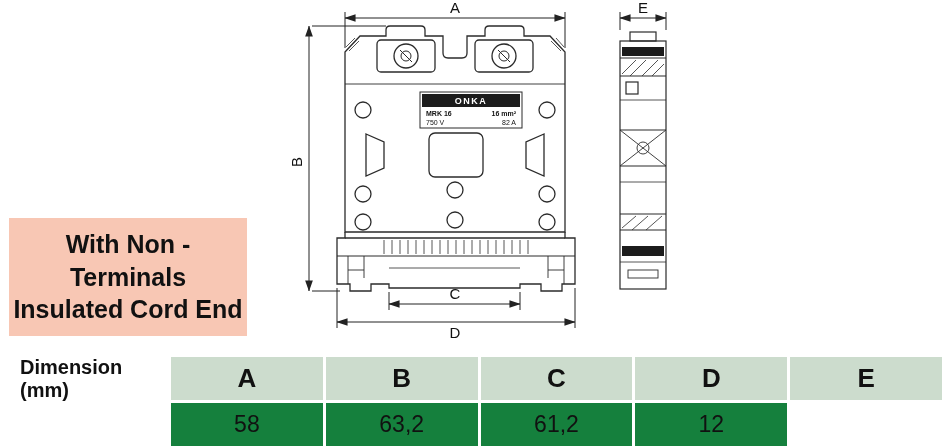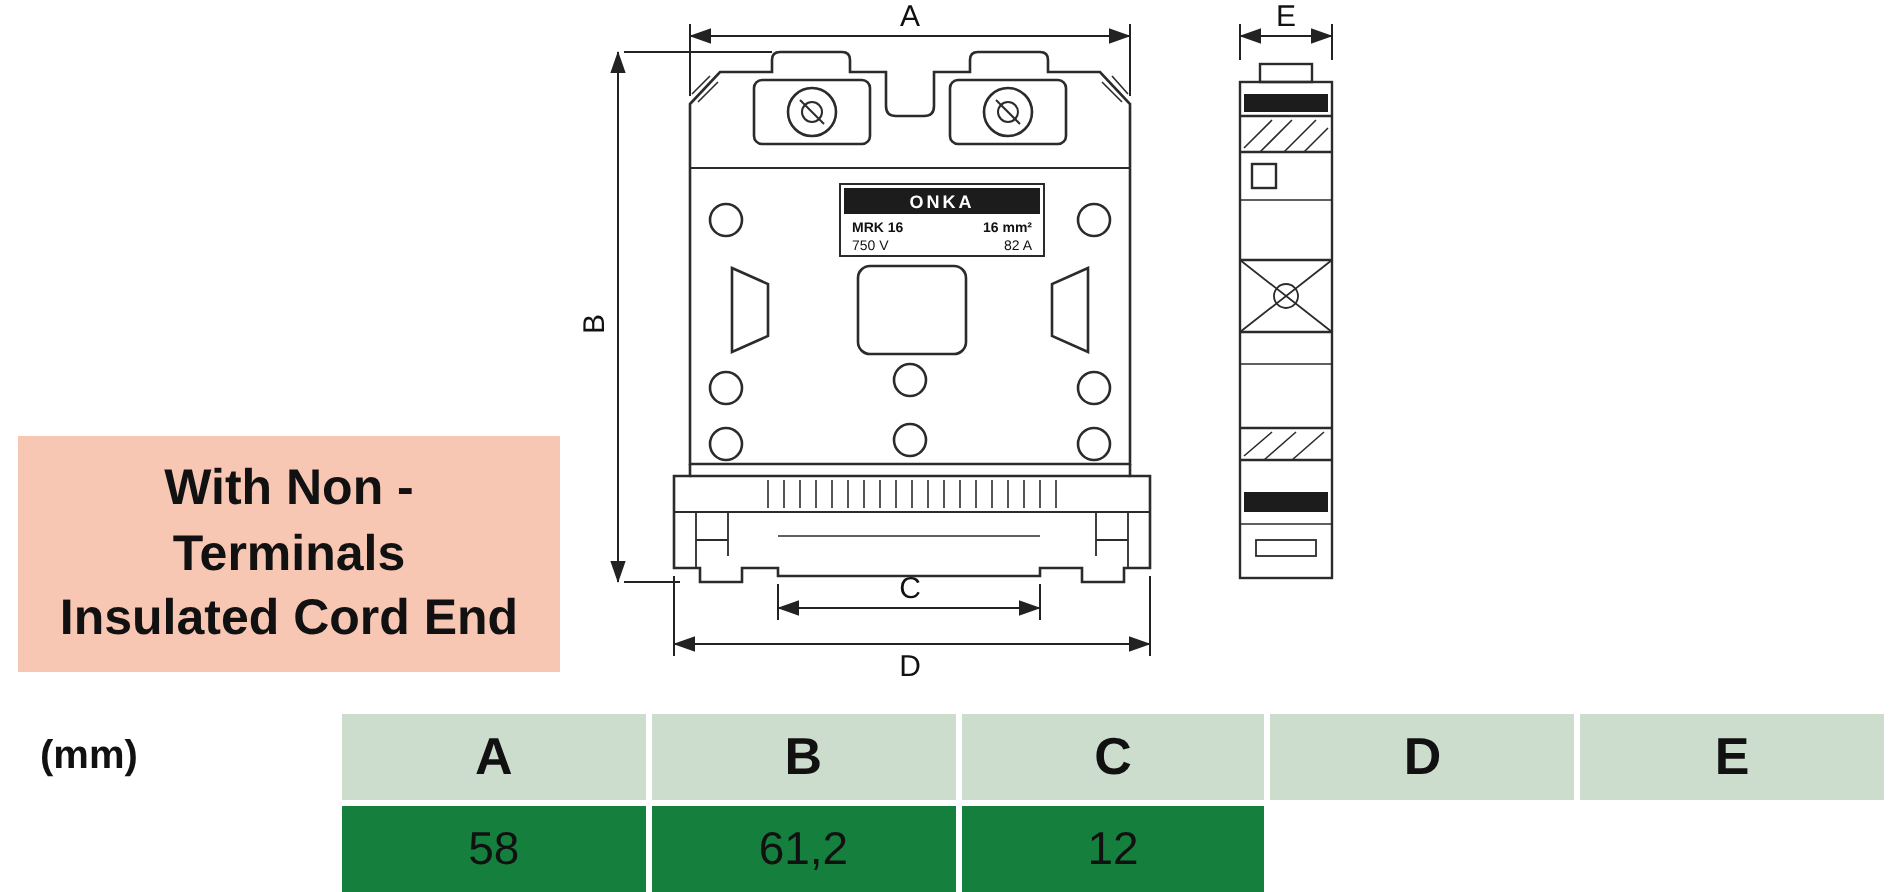--- a/index.html
+++ b/index.html
@@ -6,21 +6,21 @@
   html, body { background: #ffffff; }
   body {
     width: 950px; height: 446px;
     font-family: "Liberation Sans", sans-serif;
     position: relative; overflow: hidden;
   }
   .stage { position: relative; width: 950px; height: 446px; background: #fff; }
 
   
   .pink-label {
-    position: absolute; left: 9px; top: 218px; width: 271px; height: 118px;
+    position: absolute; left: 9px; top: 218px; width: 238px; height: 118px;
     background: #f8c7b4; color: #111;
     display: flex; flex-direction: column; justify-content: center; align-items: center;
     text-align: center; font-size: 25px; font-weight: 600; line-height: 1.3;
   }
 
   
   .drawing-svg { position: absolute; left: 0; top: 0; }
   .dim-text { font-family: "Liberation Sans", sans-serif; font-size: 15px; fill: #111; }
   .plate-text { font-family: "Liberation Sans", sans-serif; }
 
@@ -178,27 +178,29 @@
   </svg>
 
   <div class="pink-label">
     <div>With Non -</div>
     <div>Terminals</div>
     <div>Insulated Cord End</div>
   </div>
 
   <div class="dim-table">
     <div class="cell head first">
+      <div>Dimension</div>
       <div>(mm)</div>
     </div>
     <div class="cell head">A</div>
     <div class="cell head">B</div>
     <div class="cell head">C</div>
     <div class="cell head">D</div>
     <div class="cell head">E</div>
 
     <div class="cell val first"></div>
     <div class="cell val">58</div>
+    <div class="cell val">63,2</div>
     <div class="cell val">61,2</div>
     <div class="cell val">12</div>
   </div>
 
 </div>
 
 </body></html>

